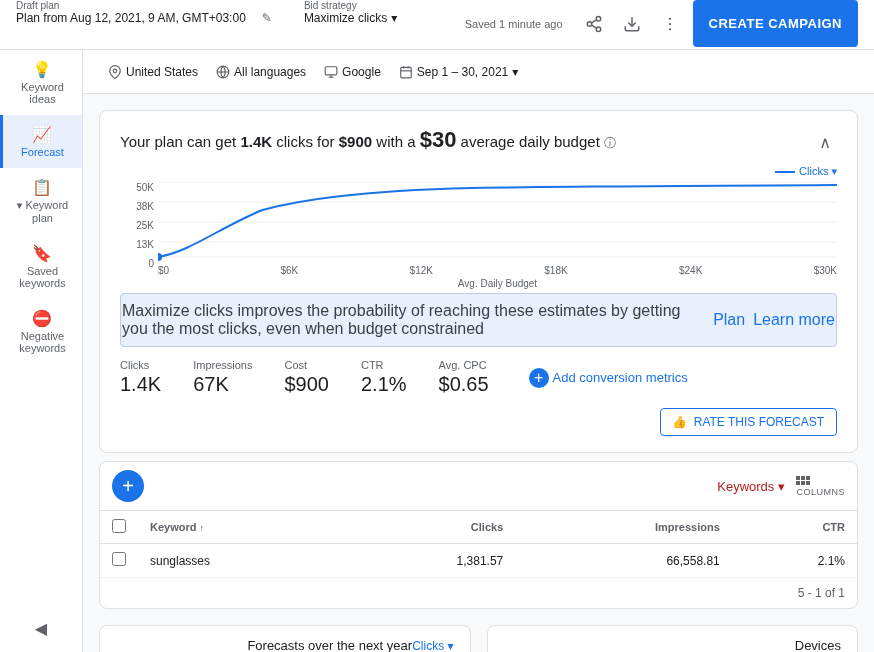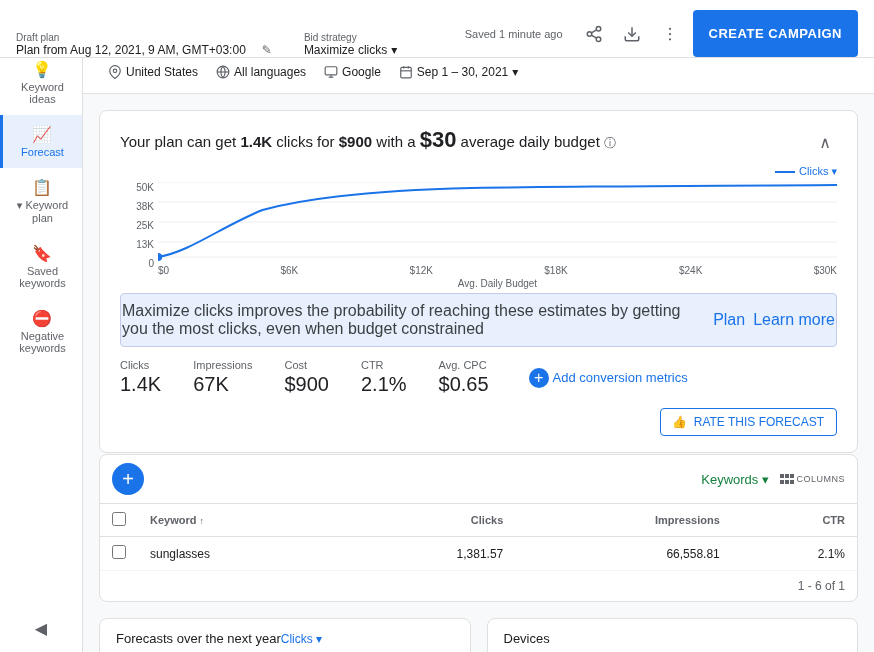--- a/index.html
+++ b/index.html
@@ -1,21 +1,21 @@
 <!DOCTYPE html>
 <html><head>
   <meta charset="utf-8">
   <style>
     * { box-sizing: border-box; margin: 0; padding: 0; }
     body { font-family: Arial, sans-serif; font-size: 13px; color: #202124; background: #f8f9fa; overflow: hidden; }
 
     
     .top-nav {
-      display: flex; align-items: flex-end; background: #fff;
-      border-bottom: 1px solid #e0e0e0; padding: 0 16px; height: 58px;
+      display: flex; align-items: flex-start; background: #fff;
+      border-bottom: 1px solid #e0e0e0; padding: 0 16px; height: 50px;
       position: fixed; top: 0; left: 0; right: 0; z-index: 100;
     }
     .draft-info { display: flex; flex-direction: column; font-size: 11px; color: #5f6368; }
     .draft-label { font-size: 10px; color: #5f6368; }
     .draft-name { font-size: 12px; color: #202124; font-weight: 500; display: flex; align-items: center; gap: 16px; }
     .bid-strategy { margin-left: 40px; display: flex; flex-direction: column; font-size: 11px; }
     .bid-label { font-size: 10px; color: #5f6368; }
     .bid-name { font-size: 12px; color: #202124; font-weight: 500; display: flex; align-items: center; gap: 4px; }
     .nav-right { margin-left: auto; display: flex; align-items: center; gap: 8px; }
     .saved-time { font-size: 11px; color: #5f6368; margin-right: 8px; }
@@ -53,21 +53,21 @@
 
     
     .main-content {
       position: fixed; top: 94px; left: 83px; right: 0; bottom: 0;
       overflow-y: auto; background: #f8f9fa; padding: 16px;
     }
 
     
     .forecast-card {
       background: #fff; border: 1px solid #e0e0e0; border-radius: 8px;
-      margin-bottom: 1px; padding: 16px 20px;
+      margin-bottom: 8px; padding: 16px 20px;
     }
     .forecast-title { font-size: 15px; margin-bottom: 12px; }
     .forecast-title strong { font-weight: 700; color: #202124; }
     .forecast-title .dollar { font-size: 22px; font-weight: 700; color: #202124; }
     .chart-legend { display: flex; justify-content: flex-end; align-items: center; font-size: 11px; color: #1a73e8; margin-bottom: 4px; gap: 4px; }
 
     .info-banner {
       background: #e8f0fe; border: 1px solid #c5cae9; border-radius: 4px;
       padding: 8px 1px; font-size: 16px; color: #3c4043;
       display: flex; align-items: center; gap: 8px; margin-bottom: 12px;
@@ -94,39 +94,39 @@
     .kw-toolbar {
       display: flex; align-items: center; padding: 8px 12px;
       border-bottom: 1px solid #e0e0e0;
     }
     .add-btn-round {
       background: #1a73e8; color: #fff; border: none; border-radius: 50%;
       width: 32px; height: 32px; font-size: 20px; cursor: pointer;
       display: flex; align-items: center; justify-content: center;
     }
     .kw-toolbar-right { margin-left: auto; display: flex; align-items: center; gap: 8px; }
-    .keywords-dropdown { display: flex; gap: 4px; font-size: 13px; cursor: pointer; color: #15803d; }
+    .keywords-dropdown { display: flex; gap: 4px; font-size: 13px; cursor: pointer; color: #b91c1c; }
 
     .kw-table { width: 100%; border-collapse: collapse; }
     .kw-table th {
       text-align: left; font-size: 11px; font-weight: 600; color: #5f6368;
       padding: 8px 12px; border-bottom: 1px solid #e0e0e0; background: #fff;
       white-space: nowrap;
     }
     .kw-table td { padding: 8px 12px; font-size: 12px; border-bottom: 1px solid #f1f3f4; }
     .kw-table th.right, .kw-table td.right { text-align: right; }
     .sort-icon { font-size: 9px; color: #5f6368; }
     .pagination { text-align: right; padding: 8px 12px; font-size: 12px; color: #5f6368; }
     .checkbox { width: 14px; height: 14px; cursor: pointer; }
 
     
     .bottom-row { display: flex; gap: 16px; }
     .forecast-next-year { background: #fff; border: 1px solid #e0e0e0; border-radius: 8px; flex: 1; padding: 12px 16px; min-height: 180px; }
     .devices-card { background: #fff; border: 1px solid #e0e0e0; border-radius: 8px; flex: 1; padding: 12px 16px; }
-    .card-title-row { display: flex; align-items: center; justify-content: flex-start; margin-bottom: 8px; }
+    .card-title-row { display: flex; align-items: center; justify-content: flex-end; margin-bottom: 8px; }
     .card-title { font-size: 13px; font-weight: 500; }
     .card-dropdown { display: flex; align-items: center; gap: 4px; font-size: 12px; color: #1a73e8; cursor: pointer; }
   </style>
 </head>
 <body>
 
 <div class="top-nav">
   <div class="draft-info">
     <span class="draft-label">Draft plan</span>
     <span class="draft-name">
@@ -328,21 +328,21 @@
     </div>
   </div>
 
   <div class="keywords-card">
     <div class="kw-toolbar">
       <button class="add-btn-round">+</button>
       <div class="kw-toolbar-right">
         <div class="keywords-dropdown">
           <span>Keywords ▾</span>
         </div>
-        <div style="display:flex;flex-direction:row;gap:2px;cursor:pointer;margin-left:4px;">
+        <div style="display:flex;flex-direction:column;gap:2px;cursor:pointer;margin-left:4px;">
           <div style="display:grid;grid-template-columns:repeat(3,4px);gap:1px;">
             <span style="width:4px;height:4px;background:#5f6368;display:block;"></span>
             <span style="width:4px;height:4px;background:#5f6368;display:block;"></span>
             <span style="width:4px;height:4px;background:#5f6368;display:block;"></span>
             <span style="width:4px;height:4px;background:#5f6368;display:block;"></span>
             <span style="width:4px;height:4px;background:#5f6368;display:block;"></span>
             <span style="width:4px;height:4px;background:#5f6368;display:block;"></span>
           </div>
           <span style="font-size:9px;color:#5f6368;letter-spacing:0.5px;">COLUMNS</span>
         </div>
@@ -365,21 +365,21 @@
           <td>
             <input type="checkbox" class="checkbox" style="">
           </td>
           <td>sunglasses</td>
           <td class="right">1,381.57</td>
           <td class="right">66,558.81</td>
           <td class="right">2.1%</td>
         </tr>
       </tbody>
     </table>
-    <div class="pagination">1 - 6 of 1</div>
+    <div class="pagination">5 - 1 of 1</div>
   </div>
 
   <div class="bottom-row">
 
     <div class="forecast-next-year">
       <div class="card-title-row">
         <span class="card-title">Forecasts over the next year</span>
         <span class="card-dropdown">Clicks ▾</span>
       </div>
 

